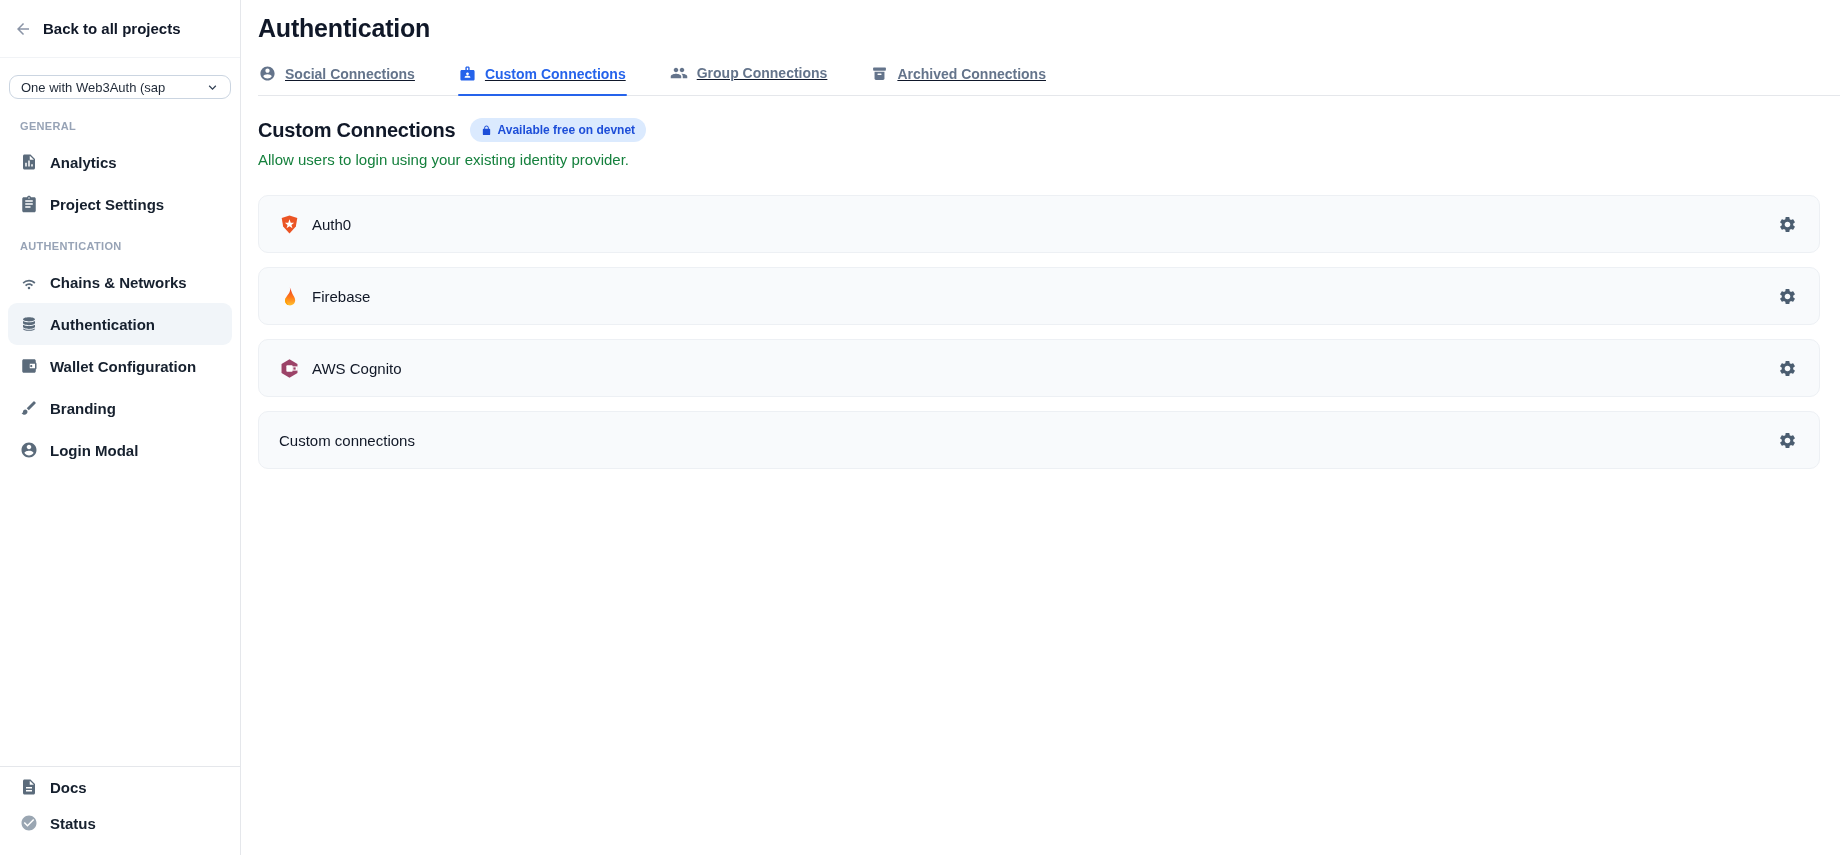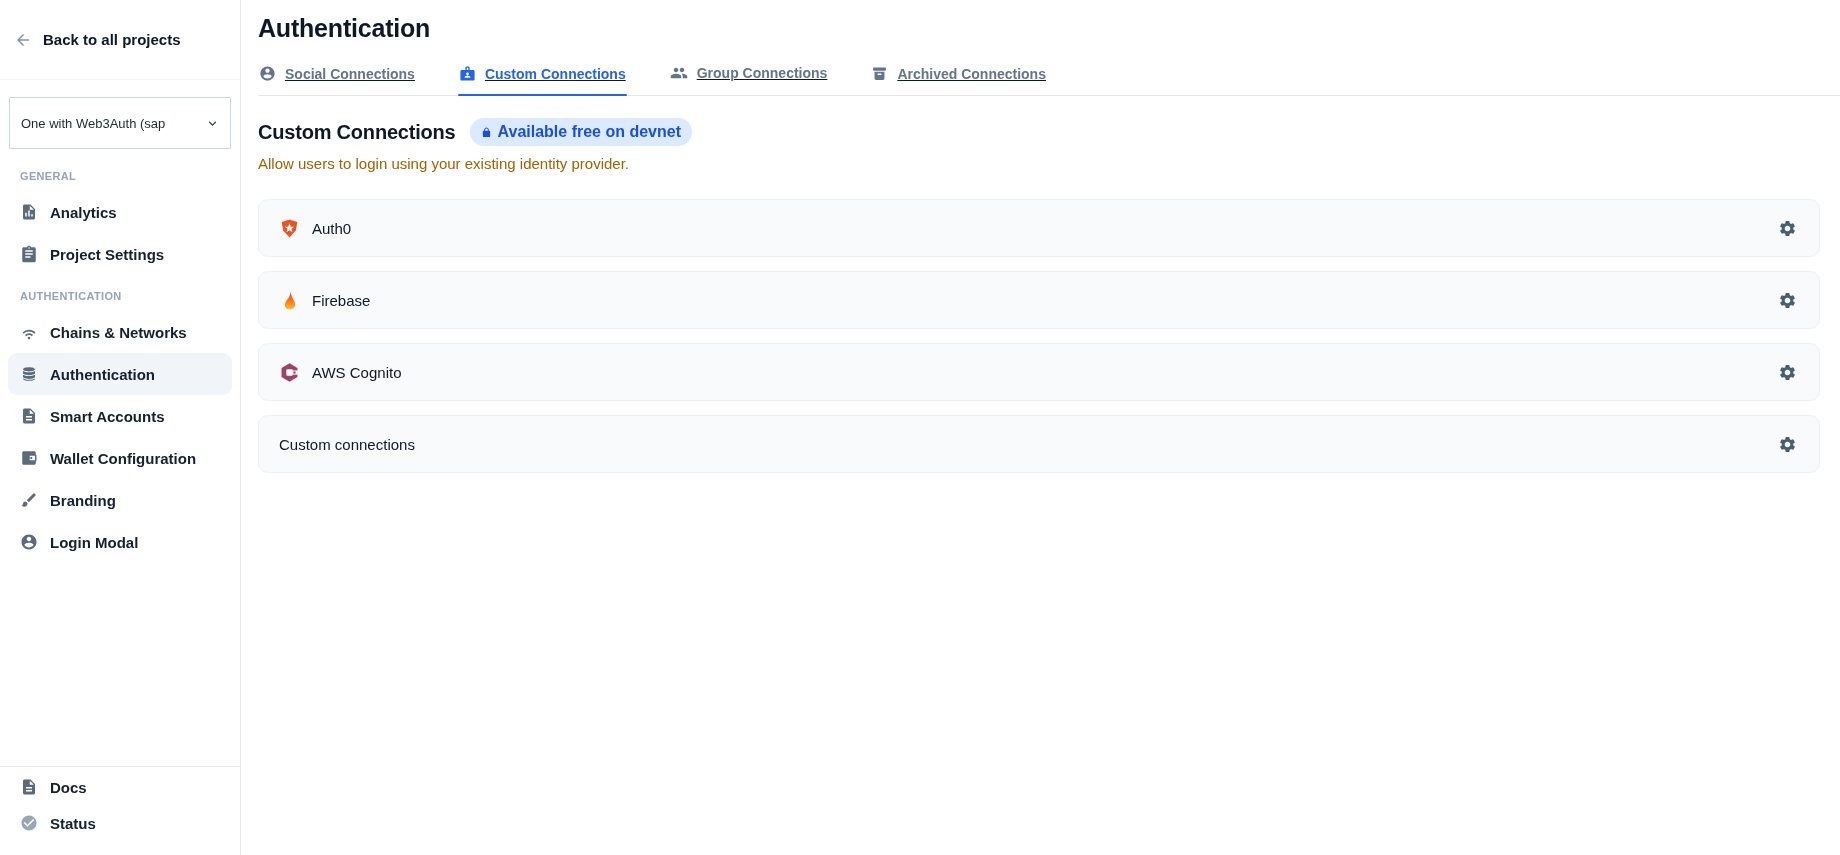--- a/index.html
+++ b/index.html
@@ -12,28 +12,28 @@
   }
   svg { display:block; flex:none; }
 
   
   .sidebar {
     width:241px; height:855px; flex:none;
     border-right:1px solid var(--border,#e5e7eb);
     display:flex; flex-direction:column; background:#fff;
   }
   .sb-header {
-    height:80px; display:flex; align-items:center; gap:11px;
+    height:58px; display:flex; align-items:center; gap:11px;
     padding:0 14px; border-bottom:1px solid #f1f3f6;
     font-size:15px; font-weight:700; color:#101828; cursor:pointer;
   }
   .sb-header svg { color:#8a94a6; }
   .project-select {
-    margin:17px 9px 0 9px; height:52px;
-    border:1px solid #cbd5e1; border-radius:1px;
+    margin:17px 9px 0 9px; height:24px;
+    border:1px solid #cbd5e1; border-radius:9px;
     display:flex; align-items:center; justify-content:space-between;
     padding:0 10px 0 11px; font-size:13px; color:#1f2937; cursor:pointer;
     background:#fff;
   }
   .project-select .val { white-space:nowrap; overflow:hidden; max-width:172px; }
   .project-select svg { color:#334155; }
   .sb-nav { padding:6px 8px 0 8px; }
   .sec-label {
     padding:15px 12px 9px 12px; font-size:11px; font-weight:700;
     color:var(--section-label,#97a3b6); letter-spacing:.03em;
@@ -70,23 +70,23 @@
   .tab.active::after {
     content:""; position:absolute; left:0; right:0; bottom:-1px;
     height:2.5px; background:var(--accent,#2563eb); border-radius:2px;
   }
 
   .section-head { margin-top:22px; display:flex; align-items:center; gap:14px; }
   .section-title { font-size:20px; font-weight:700; color:#101828; letter-spacing:-.2px; }
   .badge {
     display:flex; align-items:center; gap:6px;
     background:var(--badge-bg,#dbeafe); color:var(--badge-text,#1d4ed8);
-    font-size:16px; font-weight:700; padding:5px 11px; border-radius:999px;
-  }
-  .section-desc { margin-top:9px; font-size:15px; color:#a16207; }
+    font-size:12px; font-weight:700; padding:5px 11px; border-radius:999px;
+  }
+  .section-desc { margin-top:9px; font-size:15px; color:#15803d; }
 
   .cards {
     margin-top:27px; display:grid; grid-template-columns:1fr;
     gap:14px 3px;
   }
   .card {
     height:58px; background:var(--card-bg,#f8fafc);
     border:1px solid var(--card-border,#edf0f4); border-radius:10px;
     display:flex; align-items:center; gap:12px; padding:0 22px 0 20px;
     cursor:pointer;
@@ -138,26 +138,20 @@
       <svg width="18" height="18" viewBox="0 0 24 24" fill="currentColor">
           <path d="M12 18.2a1.7 1.7 0 1 1 0 3.4 1.7 1.7 0 0 1 0-3.4zM12 13.7c2.1 0 4 .86 5.37 2.24l-1.63 1.63A5.35 5.35 0 0 0 12 16c-1.46 0-2.78.58-3.74 1.53l-1.63-1.6A7.55 7.55 0 0 1 12 13.7zm0-4.6c3.36 0 6.4 1.37 8.6 3.57l-1.62 1.62A9.85 9.85 0 0 0 12 11.4c-2.72 0-5.18 1.1-6.96 2.88l-1.63-1.6A12.1 12.1 0 0 1 12 9.1z"></path>
         </svg>
       <span>Chains &amp; Networks</span>
     </div>
     <div class="sb-item active">
       <svg width="18" height="18" viewBox="0 0 24 24" fill="currentColor">
           <path d="M12 3C7.58 3 4 4.26 4 5.81S7.58 8.6 12 8.6s8-1.25 8-2.8S16.42 3 12 3zM4 7.9v2.9c0 1.55 3.58 2.8 8 2.8s8-1.25 8-2.8V7.9c-1.8 1.1-4.8 1.7-8 1.7s-6.2-.6-8-1.7zm0 5v2.9c0 1.55 3.58 2.8 8 2.8s8-1.25 8-2.8v-2.9c-1.8 1.1-4.8 1.7-8 1.7s-6.2-.6-8-1.7zm0 5v.29C4 19.74 7.58 21 12 21s8-1.26 8-2.81v-.29c-1.8 1.1-4.8 1.7-8 1.7s-6.2-.6-8-1.7z"></path>
         </svg>
       <span>Authentication</span>
-    </div>
-    <div class="sb-item">
-      <svg width="18" height="18" viewBox="0 0 24 24" fill="currentColor">
-          <path d="M14 2H6c-1.1 0-1.99.9-1.99 2L4 20c0 1.1.89 2 1.99 2H18c1.1 0 2-.9 2-2V8l-6-6zm2 16H8v-2h8v2zm0-4H8v-2h8v2zm-3-5V3.5L18.5 9H13z"></path>
-        </svg>
-      <span>Smart Accounts</span>
     </div>
 
 
     <div class="sb-item">
       <svg width="18" height="18" viewBox="0 0 24 24" fill="currentColor">
           <path d="M21 7.28V5c0-1.1-.9-2-2-2H5c-1.11 0-2 .9-2 2v14c0 1.1.89 2 2 2h14c1.1 0 2-.9 2-2v-2.28c.59-.35 1-.98 1-1.72V9c0-.74-.41-1.37-1-1.72zM20 9v6h-7V9h7zm-5 4.5c.83 0 1.5-.67 1.5-1.5s-.67-1.5-1.5-1.5-1.5.67-1.5 1.5.67 1.5 1.5 1.5z"></path>
         </svg>
       <span>Wallet Configuration</span>
     </div>
 

